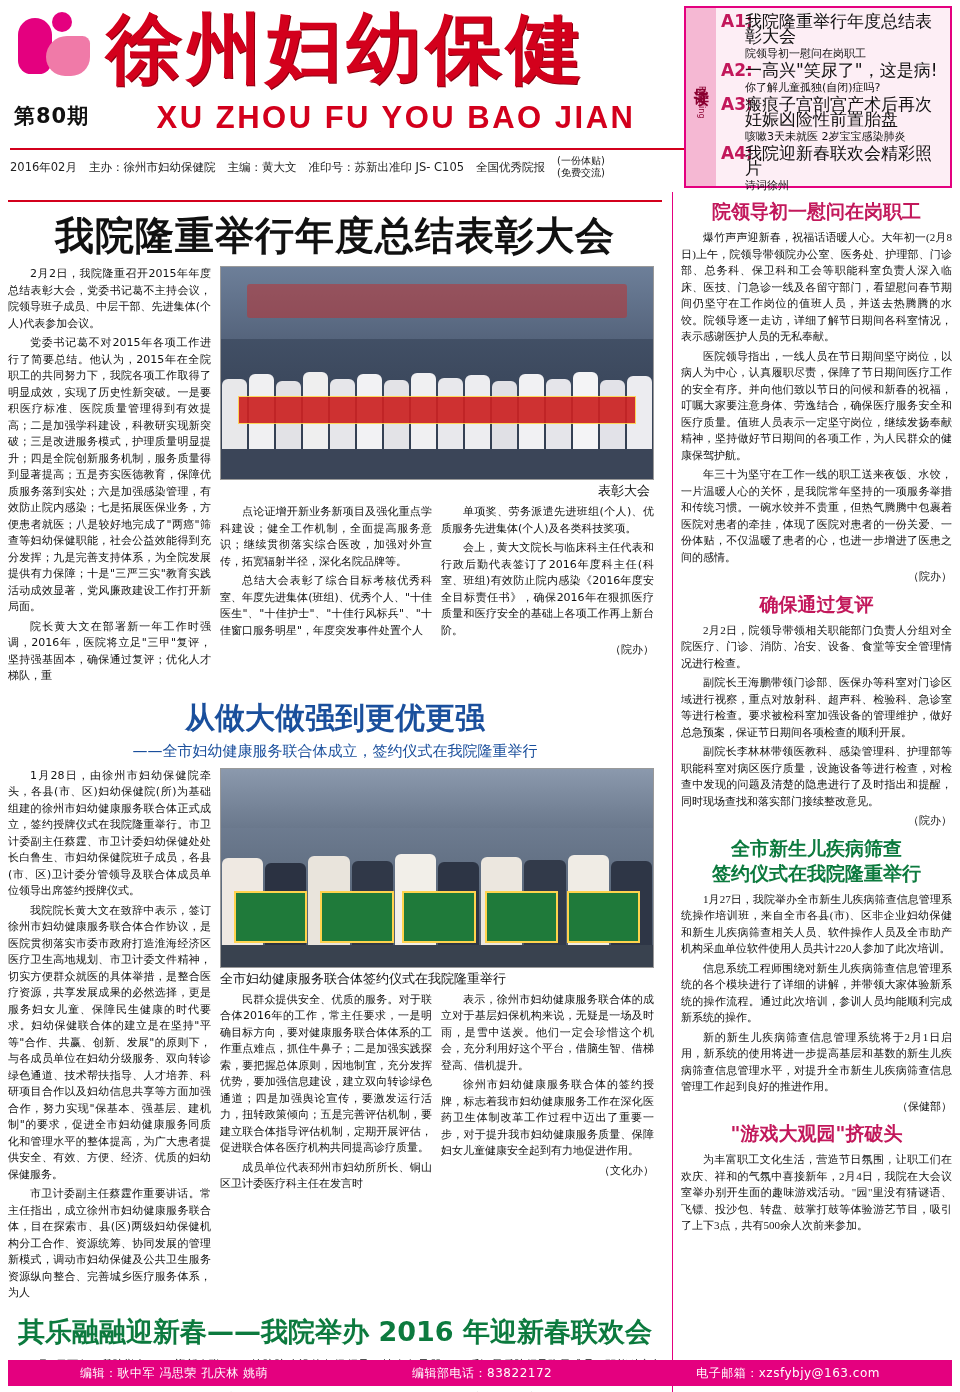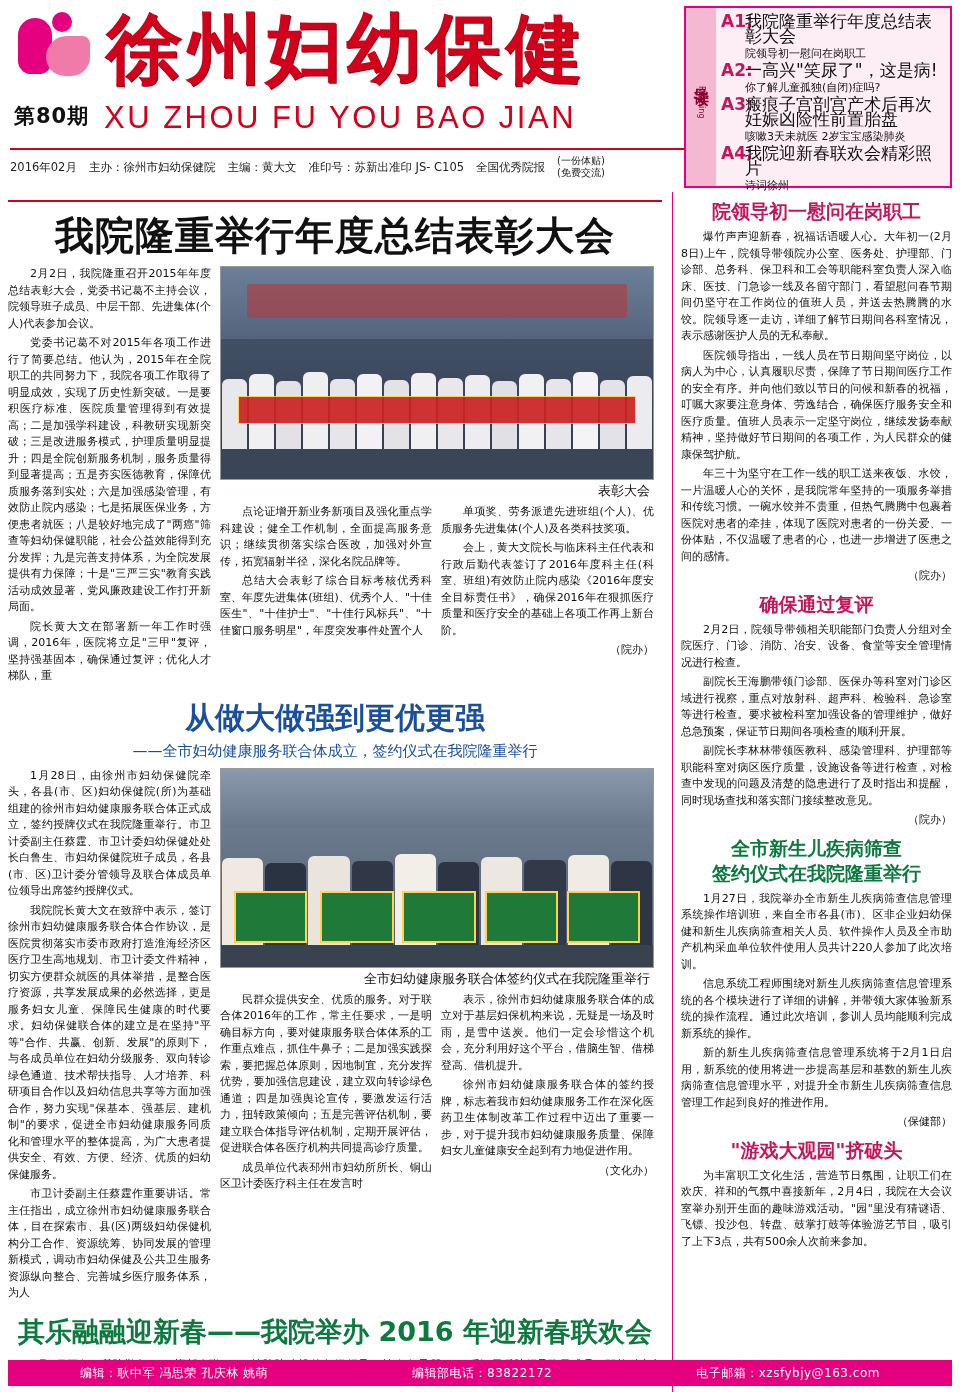--- a/index.html
+++ b/index.html
@@ -29,23 +29,24 @@
     position: absolute; left: 40px; top: 4px; width: 20px; height: 20px;
     background: #e4007f; border-radius: 50%;
   }
   .mast-title {
     font-family: "DejaVu Sans", sans-serif;
     font-size: 76px; font-weight: 700; color: #d3001c;
     letter-spacing: 4px; line-height: 86px; margin-left: 8px;
     text-shadow: 1px 1px 0 #8a0010;
   }
   .mast-pinyin {
-    font-size: 31px; font-weight: 400; color: #d3001c;
+    font-size: 31px; font-weight: 700; color: #d3001c;
     letter-spacing: 2.5px; margin-left: 96px; margin-top: 2px;
     font-family: "Liberation Sans", sans-serif;
+    text-align: center;
   }
   .mast-issue {
     position: absolute; left: 6px; top: 96px;
     font-size: 21px; font-weight: 700; color: #111;
     letter-spacing: 1px;
   }
   .mast-meta {
     position: absolute; left: 2px; top: 142px; width: 676px;
     font-size: 11.5px; color: #222; display: flex; align-items: center; gap: 12px;
     border-top: 2px solid #d3001c; padding-top: 5px;
@@ -103,21 +104,21 @@
   }
   .photo-caption-below { font-size: 13px; text-align: center; color: #111; margin-top: 2px; }
 
   
   .r-head {
     font-size: 19px; font-weight: 700; color: #c2185b; text-align: center;
     line-height: 27px; margin: 6px 0 4px;
   }
   .r-head.green { color: #0c7a3e; }
   .r-text { font-size: 11px; line-height: 16.5px; color: #111; text-align: justify; }
-  .r-text p { margin-bottom: 3px; text-indent: 2em; }
+  .r-text p { margin-bottom: 3px; text-indent: 2em; font-family: Liberation Serif, serif; }
 
   
   .footer {
     position: absolute; left: 8px; right: 8px; bottom: 6px; height: 26px;
     background: #e4007f; color: #fff; display: flex; align-items: center;
     justify-content: space-around; font-size: 12px; letter-spacing: 0.5px;
   }
 
   
   .ph-people { position: absolute; bottom: 0; left: 0; right: 0; height: 55%; display: flex; align-items: flex-end; }
@@ -262,21 +263,21 @@
                 <div class="ph-p" style="height:91%;background:#f0ece5"></div>
                 <div class="ph-p" style="height:86%;background:#2e3646"></div>
               </div>
               <div style="position:absolute;left:3%;bottom:12%;width:17%;height:26%;background:#1f7a3a;border:2px solid #ffd34d"></div>
               <div style="position:absolute;left:23%;bottom:12%;width:17%;height:26%;background:#1f7a3a;border:2px solid #ffd34d"></div>
               <div style="position:absolute;left:42%;bottom:12%;width:17%;height:26%;background:#1f7a3a;border:2px solid #ffd34d"></div>
               <div style="position:absolute;left:61%;bottom:12%;width:17%;height:26%;background:#1f7a3a;border:2px solid #ffd34d"></div>
               <div style="position:absolute;left:80%;bottom:12%;width:17%;height:26%;background:#1f7a3a;border:2px solid #ffd34d"></div>
               <div style="position:absolute;left:0;right:0;bottom:0;height:11%;background:#39424f"></div>
             </div>
-            <div class="photo-caption-below" style="text-align:right;padding-right:4px">全市妇幼健康服务联合体签约仪式在我院隆重举行</div>
+            <div class="photo-caption-below" style="text-align:left;padding-right:4px">全市妇幼健康服务联合体签约仪式在我院隆重举行</div>
             <div class="article-cols" style="margin-top:4px">
               <div class="tcol" style="width:212px">
                 <p>民群众提供安全、优质的服务。对于联合体2016年的工作，常主任要求，一是明确目标方向，要对健康服务联合体体系的工作重点难点，抓住牛鼻子；二是加强实践探索，要把握总体原则，因地制宜，充分发挥优势，要加强信息建设，建立双向转诊绿色通道；四是加强舆论宣传，要激发运行活力，扭转政策倾向；五是完善评估机制，要建立联合体指导评估机制，定期开展评估，促进联合体各医疗机构共同提高诊疗质量。</p>
                 <p>成员单位代表邳州市妇幼所所长、铜山区卫计委医疗科主任在发言时</p>
               </div>
               <div class="tcol" style="width:213px">
                 <p>表示，徐州市妇幼健康服务联合体的成立对于基层妇保机构来说，无疑是一场及时雨，是雪中送炭。他们一定会珍惜这个机会，充分利用好这个平台，借脑生智、借梯登高、借机提升。</p>
                 <p>徐州市妇幼健康服务联合体的签约授牌，标志着我市妇幼健康服务工作在深化医药卫生体制改革工作过程中迈出了重要一步，对于提升我市妇幼健康服务质量、保障妇女儿童健康安全起到有力地促进作用。</p>
                 <p class="sig">（文化办）</p>
               </div>

